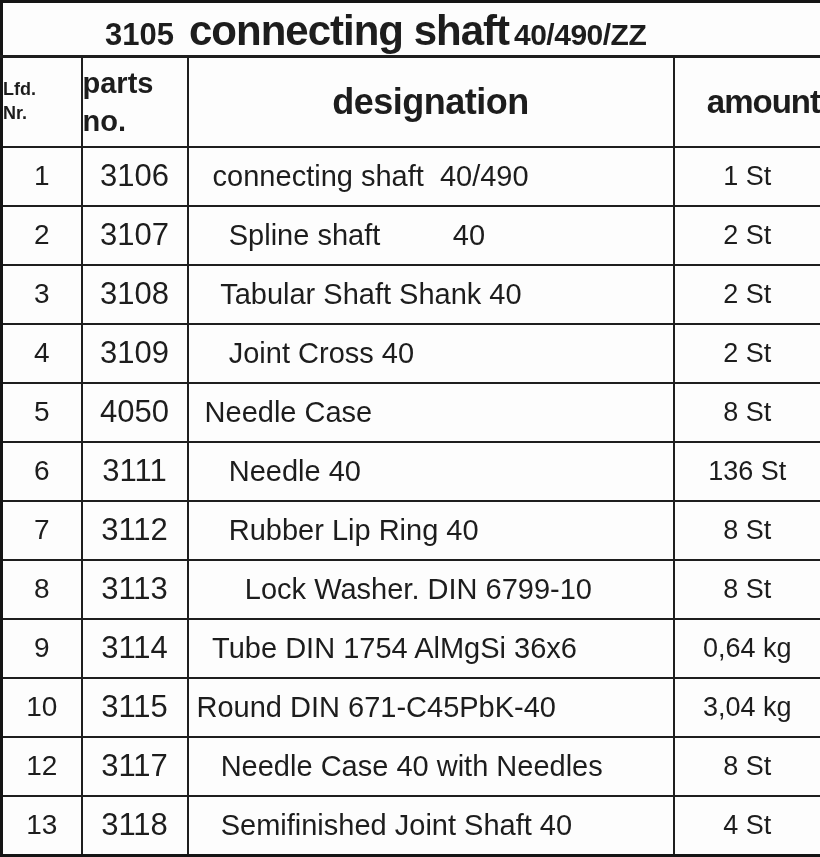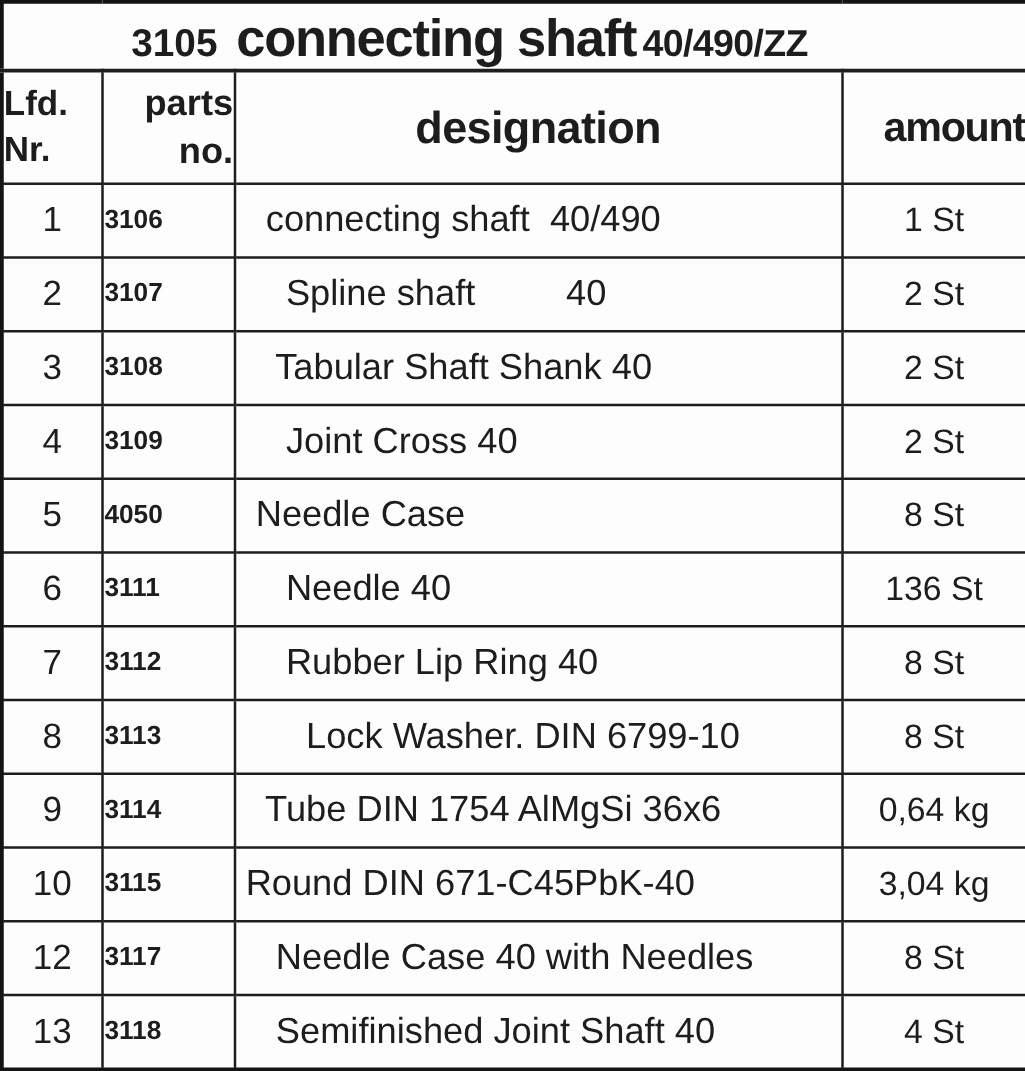--- a/index.html
+++ b/index.html
@@ -42,29 +42,29 @@
   .t-name   { font-size: 42px; font-weight: 800; margin-left: 15px; letter-spacing: -1px; }
   .t-spec   { font-size: 30px; font-weight: 700; margin-left: 5px; letter-spacing: -0.5px; }
 
   
   tr.row-header th {
     height: 88px;
     font-weight: 700;
     vertical-align: middle;
     padding: 0;
   }
-  th.h-lfd    { font-size: 28px; text-align: left; padding-left: 13px; line-height: 1.32; }
-  th.h-parts  { font-size: 29px; text-align: right; padding-left: 7px;  line-height: 1.32; }
+  th.h-lfd    { font-size: 18px; text-align: left; padding-left: 13px; line-height: 1.32; }
+  th.h-parts  { font-size: 29px; text-align: left; padding-left: 7px;  line-height: 1.32; }
   th.h-desig  { font-size: 36px; text-align: center; padding-right: 130px; letter-spacing: -0.5px; border-radius: 21px; }
   th.h-amount { font-size: 33px; text-align: right; letter-spacing: -1px; }
 
   
   tbody td { height: 51px; vertical-align: middle; }
   td.c-nr     { text-align: center; font-size: 28px; }
-  td.c-part   { text-align: left; font-size: 21px; font-weight: bold; }
+  td.c-part   { text-align: center; font-size: 31px; }
   td.c-desig  { text-align: left; padding-left: 8px; font-size: 29px; white-space: pre; }
   td.c-amount { text-align: center; font-size: 27px; }
 </style>
 </head>
 <body>
 
 <table class="parts">
   <colgroup>
     <col style="width:80px">
     <col style="width:106px">

